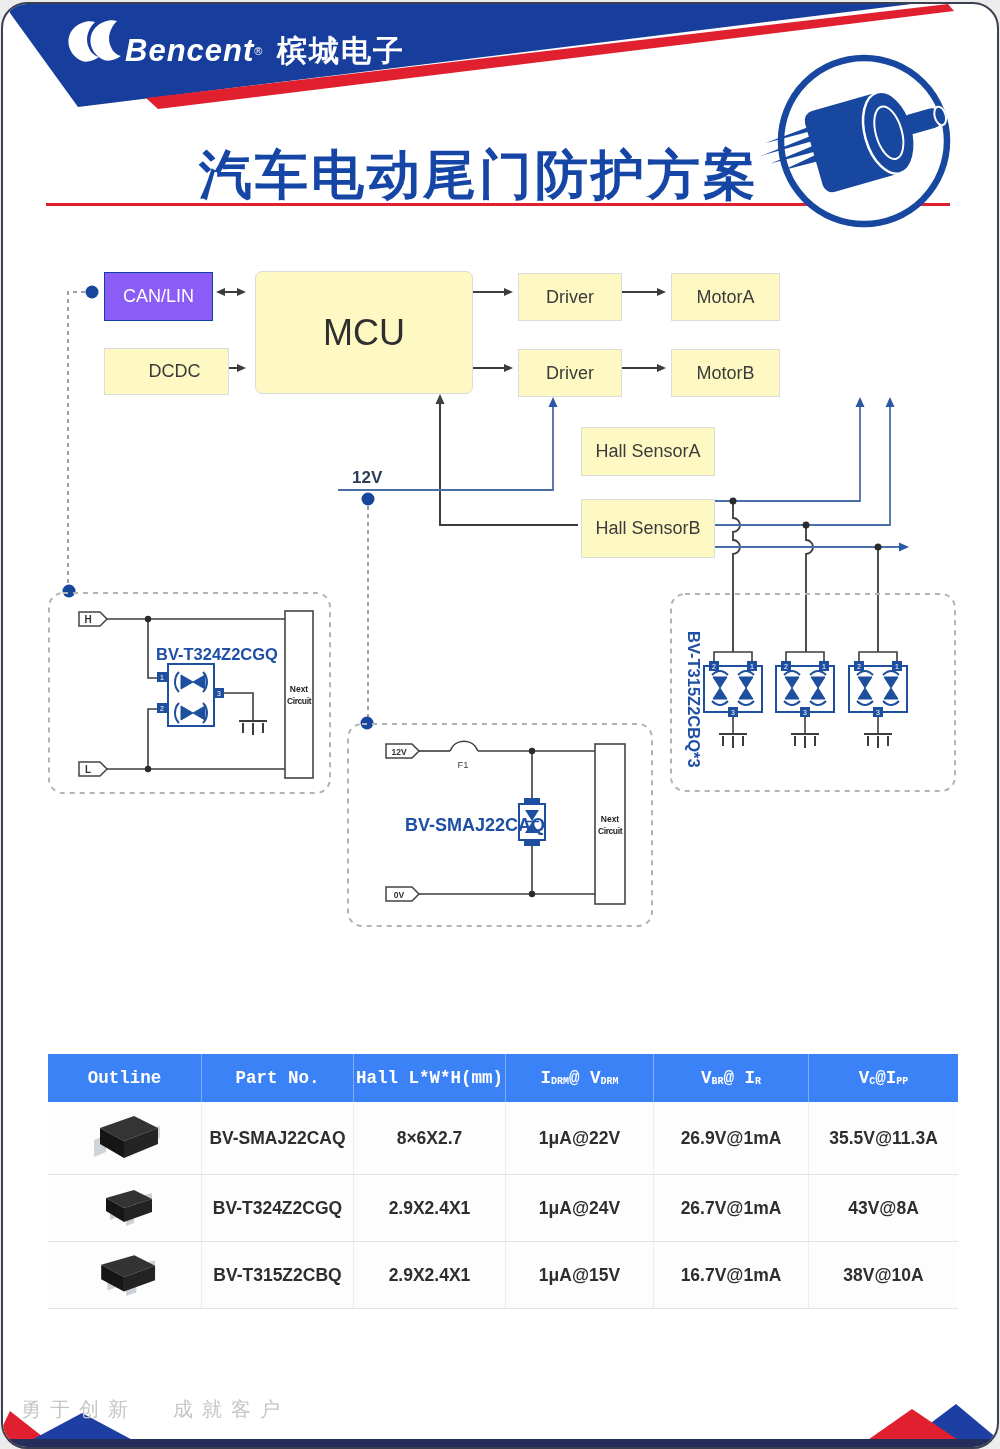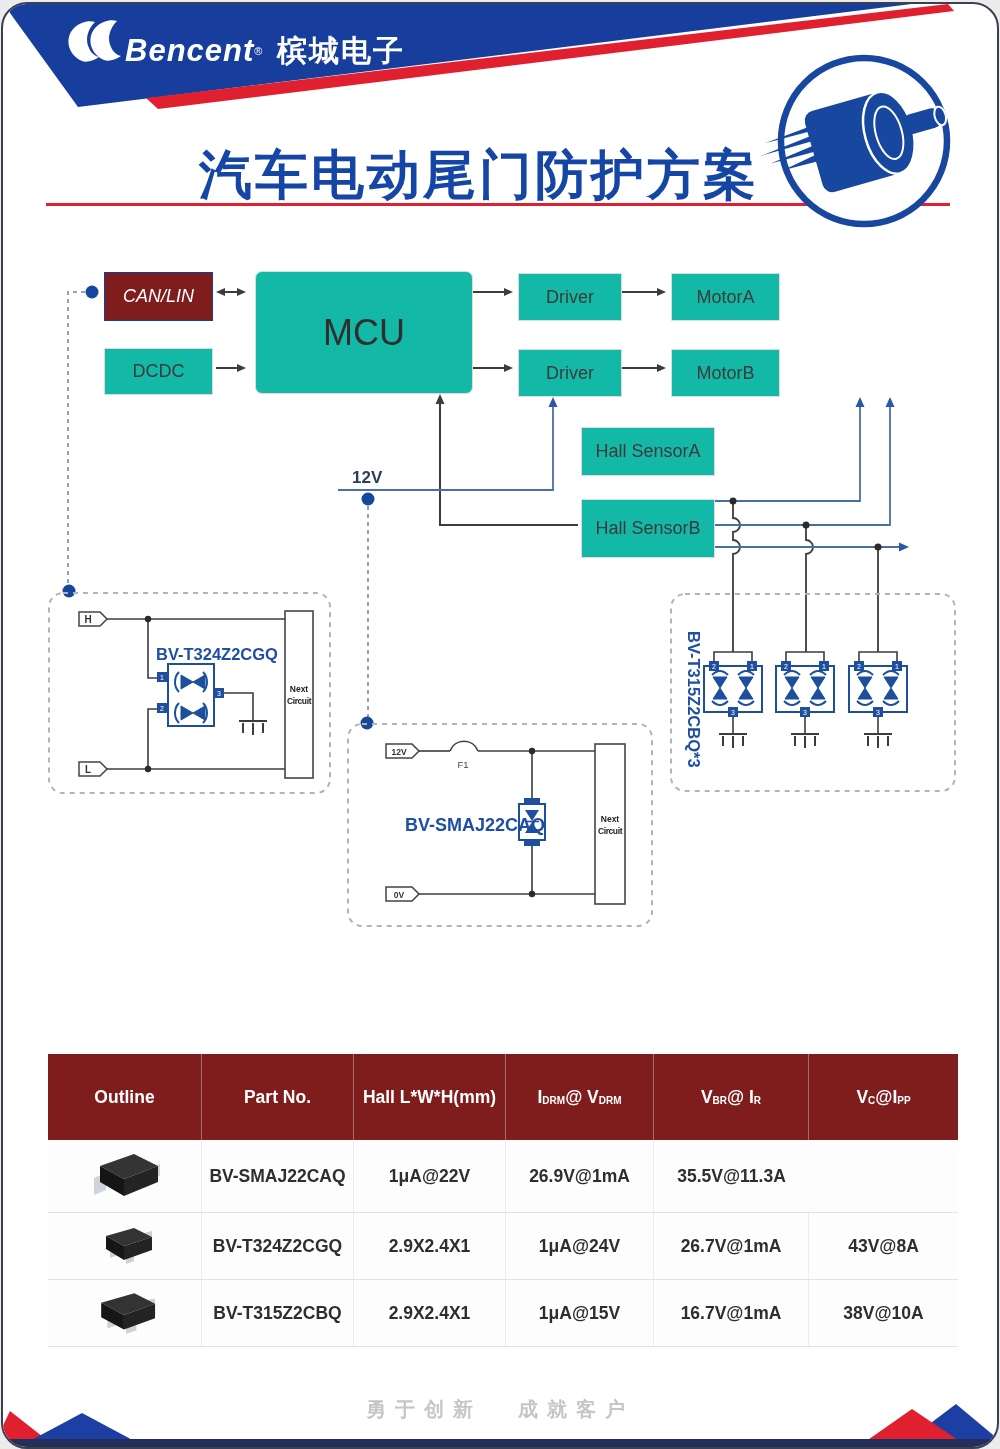--- a/index.html
+++ b/index.html
@@ -8,40 +8,40 @@
   .art{position:absolute;left:0;top:0;z-index:1;}
   .ov{position:absolute;z-index:2;}
   
   .logo-text{left:122px;top:27px;color:#fff;white-space:nowrap;}
   .brand{font-size:31px;font-weight:700;font-style:italic;letter-spacing:1px;}
   .reg{font-size:11px;vertical-align:super;}
   .brand-cn{font-size:30px;font-weight:700;margin-left:10px;letter-spacing:2px;}
   .title{left:196px;top:136px;font-size:53px;font-weight:700;color:#1546a6;letter-spacing:3px;white-space:nowrap;}
   
   .blk{position:absolute;z-index:2;display:flex;align-items:center;justify-content:center;
-       background:#14b8a6;border:1px solid #dcdcdc;color:#3b3b3b;font-size:18px;}
-  .blk.blue{background:#7f1d1d;border-color:#0f42a0;color:#fff;font-style:italic;}
+       background:#fef9c3;border:1px solid #dcdcdc;color:#3b3b3b;font-size:18px;}
+  .blk.blue{background:#8b5cf6;border-color:#0f42a0;color:#fff;}
   .blk.big{font-size:36px;color:#2f2f2f;border-radius:7px;}
   .lbl12v{left:349px;top:464px;font-size:17px;font-weight:600;color:#2c3e57;}
   .partlbl{position:absolute;z-index:2;font-size:16.5px;font-weight:700;color:#1e4fa6;white-space:nowrap;}
   .vertlbl{left:624px;top:683px;width:132px;height:20px;transform:rotate(90deg);text-align:center;}
   
   .tbl{left:45px;top:1050px;width:910px;}
   .trow{display:grid;grid-template-columns:154px 152px 152px 148px 155px 149px;}
-  .thead{background:#7f1d1d;color:#fff;height:86px;}
+  .thead{background:#3b82f6;color:#fff;height:48px;font-family:Liberation Mono, monospace;}
   .thead .cell{border-right:1px solid rgba(255,255,255,.35);font-weight:700;font-size:17.5px;}
   .thead .cell:last-child{border-right:none;}
   .cell{display:flex;align-items:center;justify-content:center;text-align:center;}
   .tbody .trow{background:#fdfdfd;border-bottom:1px solid #e3e3e3;}
   .tbody .cell{border-right:1px solid #ececec;font-weight:700;color:#2e2e2e;font-size:17.5px;}
   .tbody .cell:last-child{border-right:none;}
   .r1{height:72px;}.r2,.r3{height:66px;}
   sub.s{font-size:10px;position:relative;bottom:-3px;}
   
-  .slogan{left:0;right:0;top:1392px;text-align:center;color:#c6c6c6;font-size:20px;letter-spacing:9px;font-weight:700;}
+  .slogan{left:0;right:0;top:1392px;text-align:left;color:#c6c6c6;font-size:20px;letter-spacing:9px;font-weight:400;}
   .slogan span{margin:0 18px;}
 </style>
 </head>
 <body>
 
 <div class="page">
 
   <svg class="art" width="994" height="1443" viewBox="3 3 994 1443" xmlns="http://www.w3.org/2000/svg">
     <defs>
       <g id="gnd" stroke="#3c3c3c" stroke-width="2" fill="none">
@@ -233,21 +233,21 @@
   </svg>
 
   <div class="ov logo-text">
     <span class="brand">Bencent</span><span class="reg">®</span>
     <span class="brand-cn">槟城电子</span>
   </div>
 
   <div class="ov title">汽车电动尾门防护方案</div>
 
   <div class="blk blue" style="left:101px;top:268px;width:107px;height:47px;">CAN/LIN</div>
-  <div class="blk" style="left:101px;top:344px;width:107px;height:45px;">DCDC</div>
+  <div class="blk" style="left:101px;top:344px;width:107px;height:45px;padding-left:16px;">DCDC</div>
   <div class="blk big" style="left:252px;top:267px;width:216px;height:121px;">MCU</div>
   <div class="blk" style="left:515px;top:269px;width:102px;height:46px;">Driver</div>
   <div class="blk" style="left:668px;top:269px;width:107px;height:46px;">MotorA</div>
   <div class="blk" style="left:515px;top:345px;width:102px;height:46px;">Driver</div>
   <div class="blk" style="left:668px;top:345px;width:107px;height:46px;">MotorB</div>
   <div class="blk" style="left:578px;top:495px;width:132px;height:57px;">Hall SensorB</div>
   <div class="blk" style="left:578px;top:423px;width:132px;height:47px;">Hall SensorA</div>
   <div class="ov lbl12v">12V</div>
 
   <div class="partlbl" style="left:153px;top:641px;z-index:2;">BV-T324Z2CGQ</div>
@@ -283,20 +283,21 @@
         <div class="cell">
           <svg width="86" height="60" viewBox="0 0 86 60">
             <polygon points="12,32 24,27 24,44 12,49" fill="#cfd4da"></polygon>
             <polygon points="68,21 78,18 78,30 68,33" fill="#cfd4da"></polygon>
             <polygon points="18,20 52,8 76,20 42,33" fill="#343434"></polygon>
             <polygon points="18,20 42,33 42,50 18,36" fill="#151515"></polygon>
             <polygon points="42,33 76,20 76,36 42,50" fill="#242424"></polygon>
           </svg>
         </div>
         <div class="cell">BV-SMAJ22CAQ</div>
+        <div class="cell">8×6X2.7</div>
         <div class="cell">1μA@22V</div>
         <div class="cell">26.9V@1mA</div>
         <div class="cell">35.5V@11.3A</div>
       </div>
       <div class="trow r2">
         <div class="cell">
           <svg width="86" height="56" viewBox="0 0 86 56">
             <polygon points="28,30 36,27 36,37 28,40" fill="#ccd1d8"></polygon>
             <polygon points="44,36 52,33 52,43 44,46" fill="#ccd1d8"></polygon>
             <polygon points="62,15 70,13 70,22 62,24" fill="#ccd1d8"></polygon>

